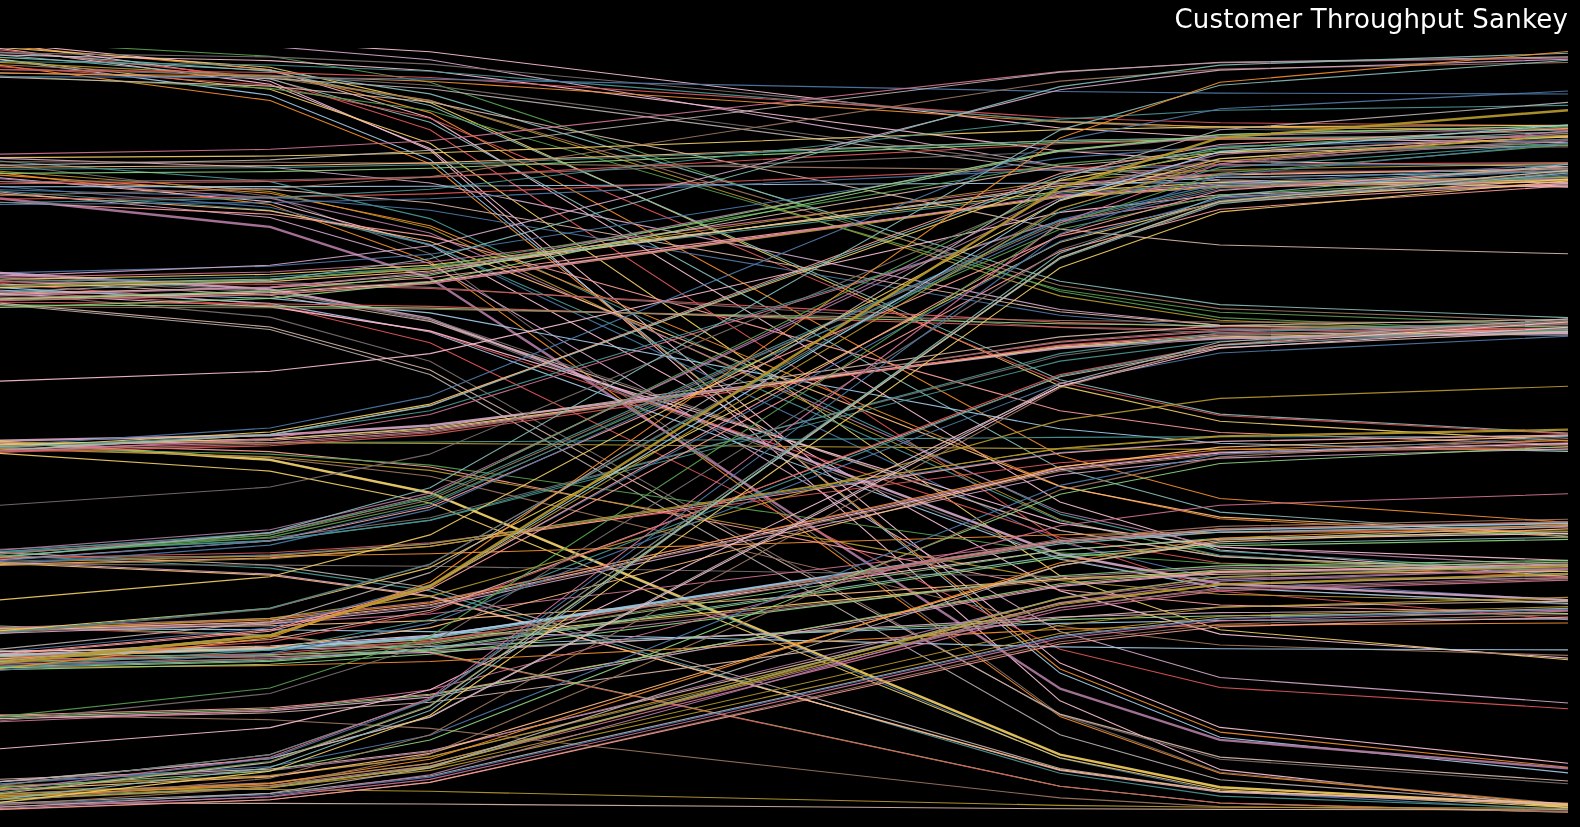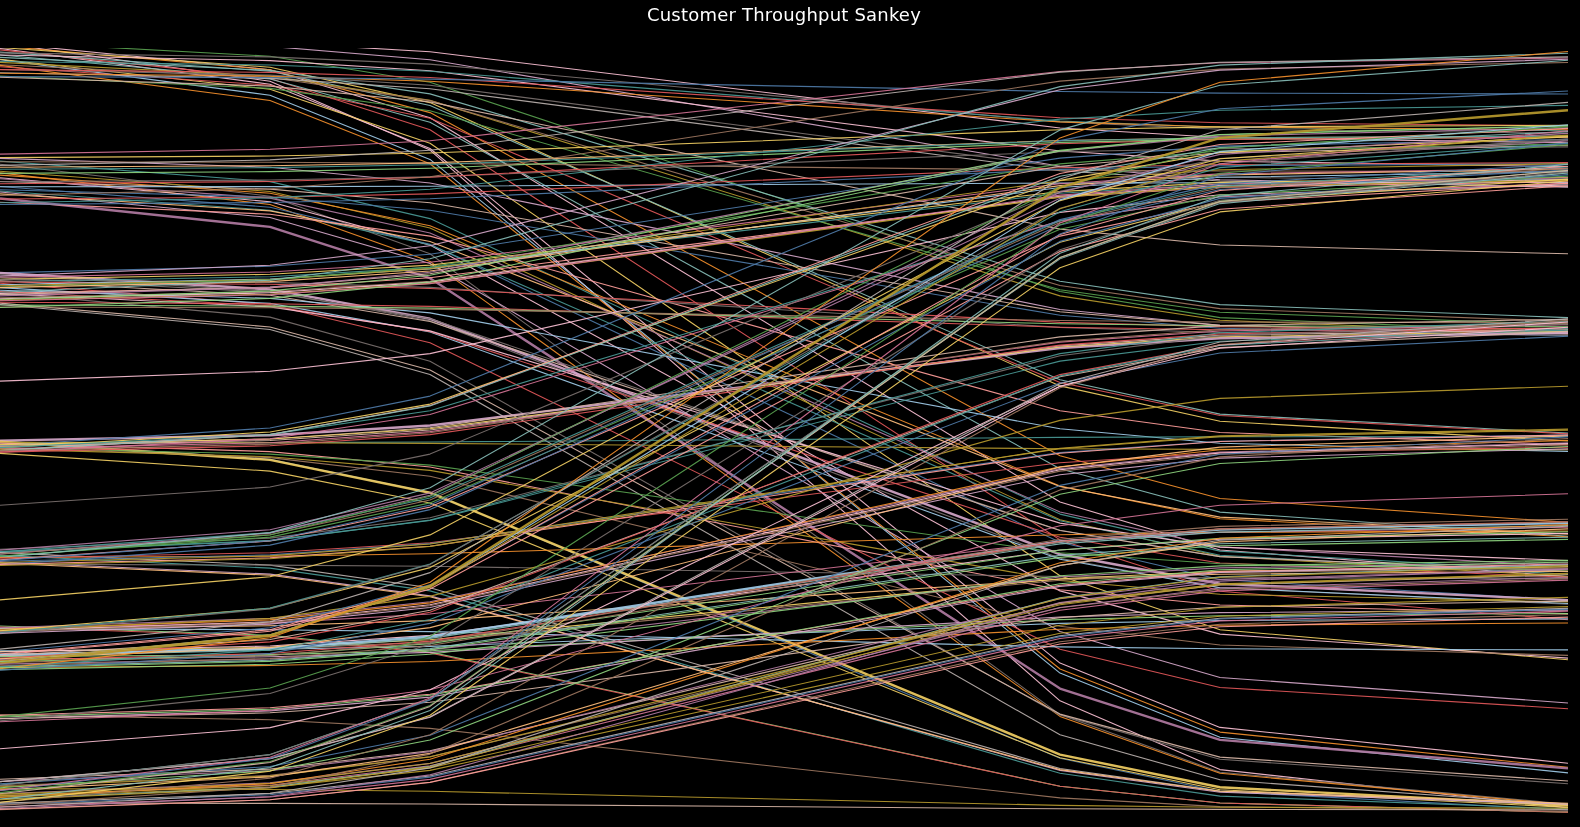--- a/index.html
+++ b/index.html
@@ -1,19 +1,19 @@
 <!DOCTYPE html>
 <html><head>
 <meta charset="utf-8">
 <style>
   html, body { margin: 0; padding: 0; background: #000000; }
   body { width: 1580px; height: 827px; overflow: hidden; position: relative; font-family: "DejaVu Sans", sans-serif; }
   .title {
-    position: absolute; left: 0; top: 4px; width: 1568px; text-align: center;
-    color: #ffffff; font-size: 18px; font-family: "DejaVu Sans", sans-serif; letter-spacing: 0.2px;
+    position: absolute; left: 0; top: 4px; width: 1568px; text-align: right;
+    color: #ffffff; font-size: 26px; font-family: "DejaVu Sans", sans-serif; letter-spacing: 0.2px;
   }
   .plot { position: absolute; left: 0; top: 48px; width: 1568px; height: 779px; }
   .plot svg { display: block; }
   .plot path { fill: none; stroke-linejoin: round; stroke-linecap: butt; }
 </style>
 </head>
 <body>
 
 <div class="title">Customer Throughput Sankey</div>
 

